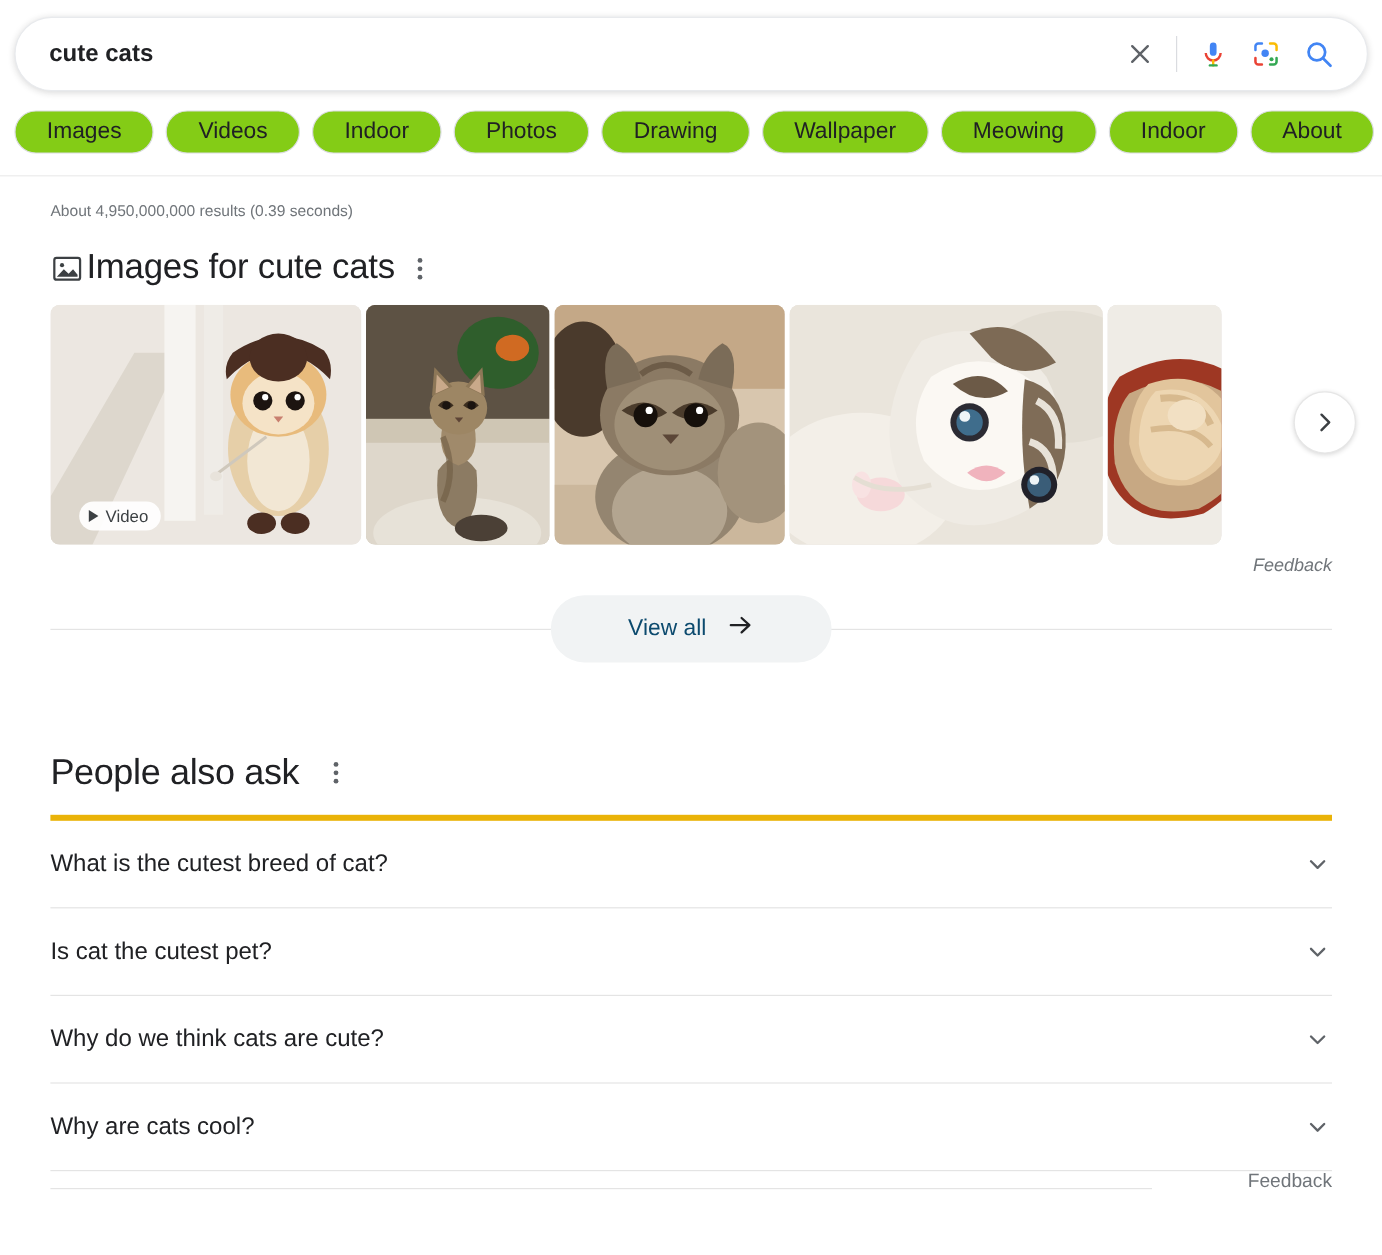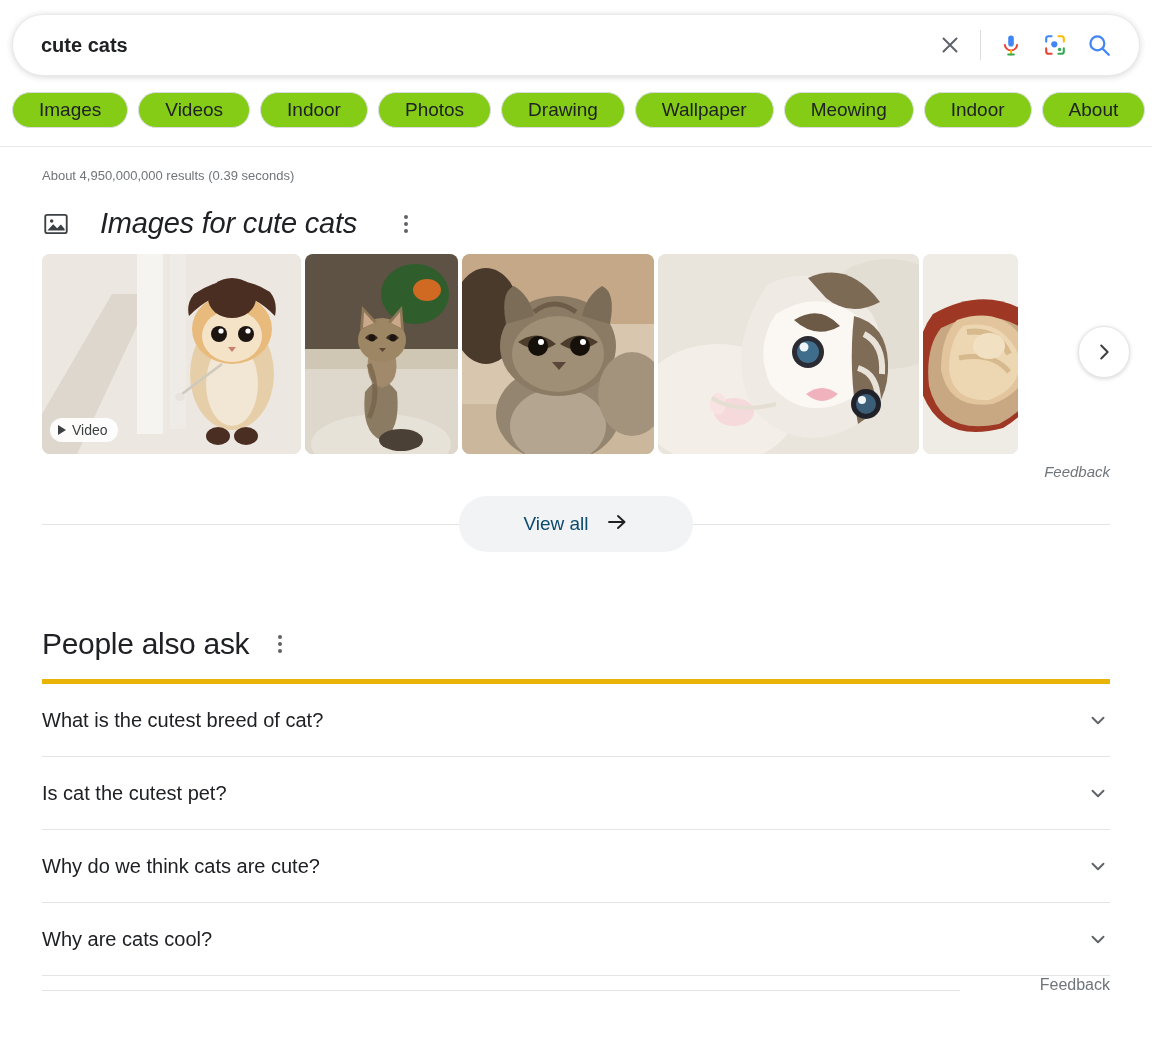--- a/index.html
+++ b/index.html
@@ -73,24 +73,23 @@
   .results-count {
     font-size: 13px;
     color: #70757a;
     padding: 21px 30px 0 30px;
   }
 
   
   .img-block { padding: 0 30px; }
   .block-head {
     display: flex; align-items: center;
-    gap: 30px;
+    gap: 2px;
     margin-top: 24px;
     margin-bottom: 14px;
-    font-style: italic;
   }
   .block-head .pic-icon { display: flex; align-items: center; }
   .block-title { font-size: 29px; font-weight: 400; color: #202124; letter-spacing: -0.2px; }
   .kebab {
     width: 22px; height: 30px;
     display: flex; flex-direction: column; align-items: center; justify-content: center;
     gap: 3px; cursor: pointer; margin-left: 8px;
   }
   .kebab i { width: 4px; height: 4px; border-radius: 50%; background: #5f6368; display: block; }
 
@@ -105,21 +104,21 @@
     cursor: pointer;
     background: #e8e4df;
   }
   .t1 { width: 259px; }
   .t2 { width: 153px; }
   .t3 { width: 192px; }
   .t4 { width: 261px; }
   .t5 { width: 95px; }
 
   .video-badge {
-    position: absolute; left: 8px; bottom: 12px;
+    position: absolute; left: 24px; bottom: 12px;
     background: rgba(255,255,255,0.92);
     border-radius: 12px;
     height: 24px;
     padding: 0 10px 0 8px;
     display: flex; align-items: center; gap: 6px;
     font-size: 14px; color: #3c4043; justify-content: center;
   }
   .play-tri {
     width: 0; height: 0;
     border-left: 8px solid #3c4043;

